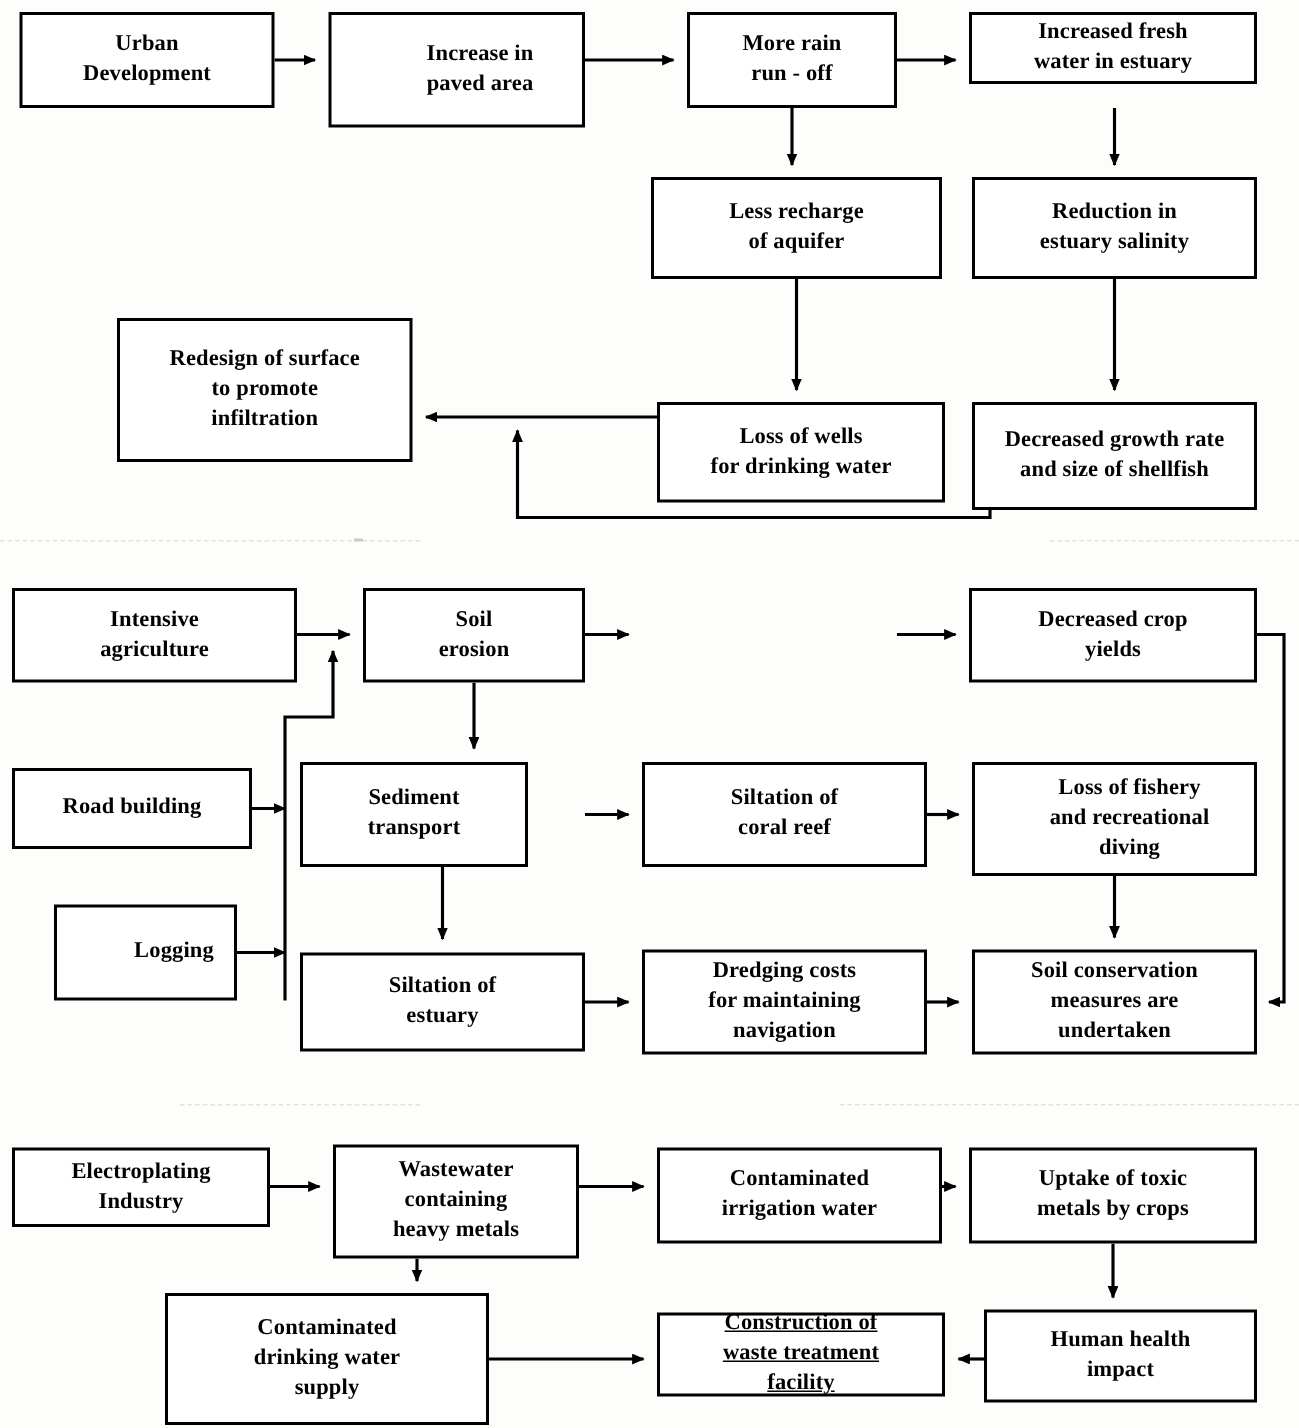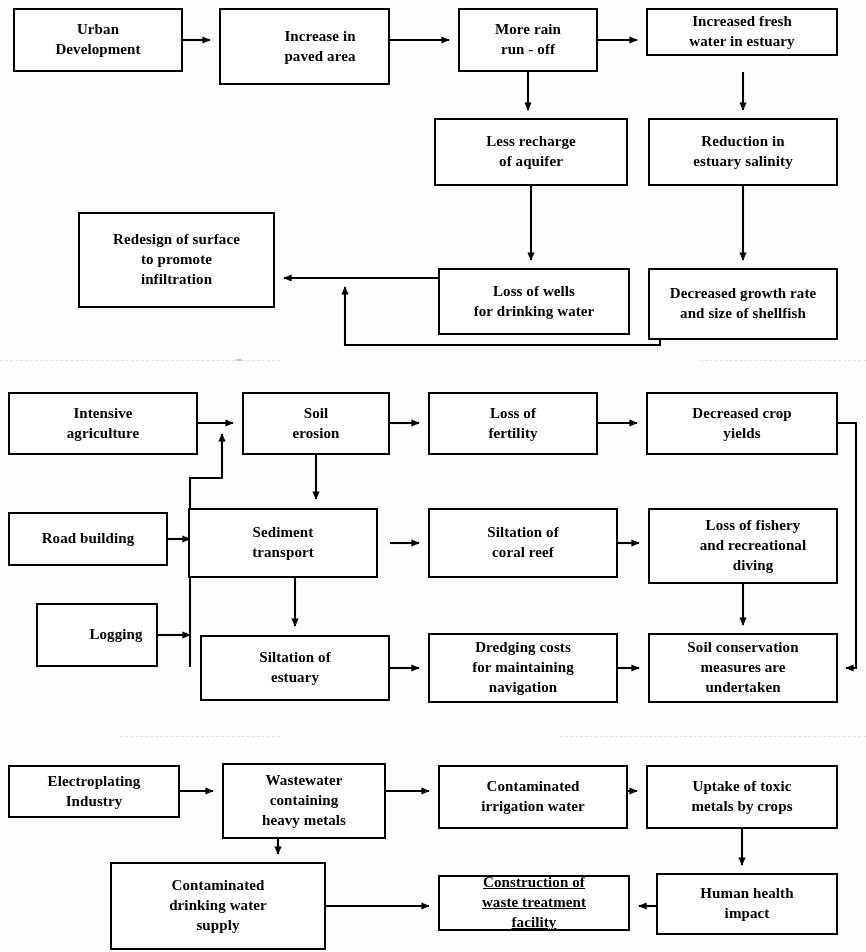--- a/index.html
+++ b/index.html
@@ -154,32 +154,28 @@
   </div>
 
   <div class="node" style="left:8px; top:392px; width:190px; height:63px;">
     <span class="lbl">Intensive
 agriculture</span>
   </div>
   <div class="node" style="left:242px; top:392px; width:148px; height:63px;">
     <span class="lbl">Soil
 erosion</span>
   </div>
-  <div class="node" style="left:428px; top:392px; width:170px; height:63px;">
-    <span class="lbl">Loss of
-fertility</span>
-  </div>
   <div class="node" style="left:646px; top:392px; width:192px; height:63px;">
     <span class="lbl">Decreased crop
 yields</span>
   </div>
   <div class="node" style="left:8px; top:512px; width:160px; height:54px;">
     <span class="lbl">Road building</span>
   </div>
-  <div class="node" style="left:188px; top:508px; width:190px; height:70px;">
+  <div class="node" style="left:200px; top:508px; width:152px; height:70px;">
     <span class="lbl">Sediment
 transport</span>
   </div>
   <div class="node" style="left:428px; top:508px; width:190px; height:70px;">
     <span class="lbl">Siltation of
 coral reef</span>
   </div>
   <div class="node" style="left:648px; top:508px; width:190px; height:76px;padding-left:24px;">
     <span class="lbl">Loss of fishery
 and recreational

